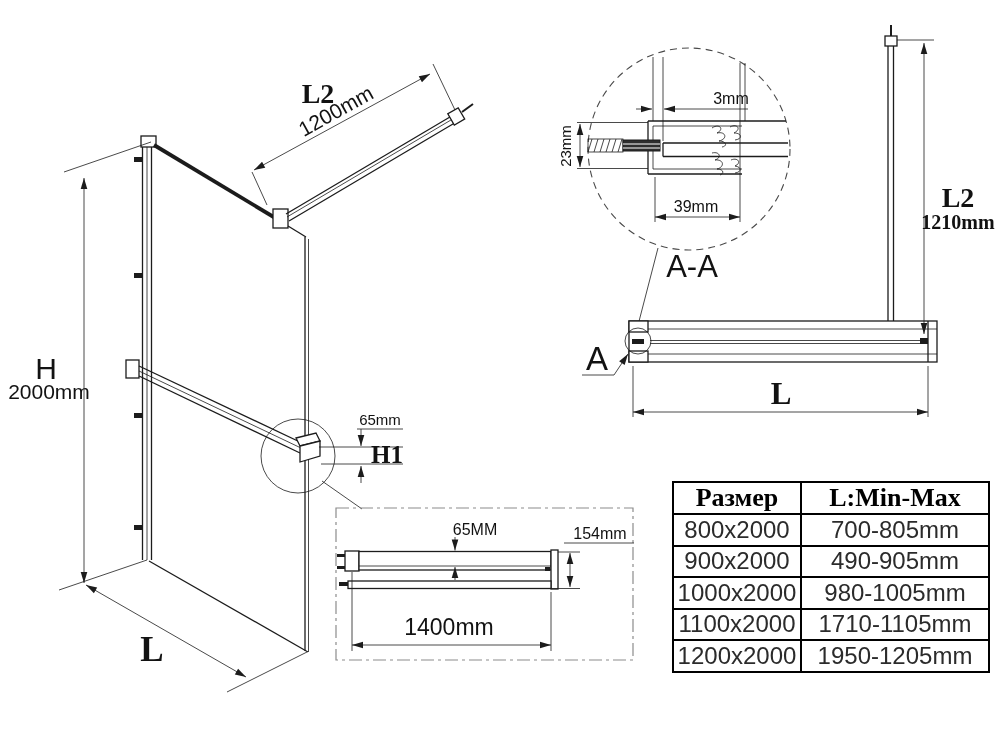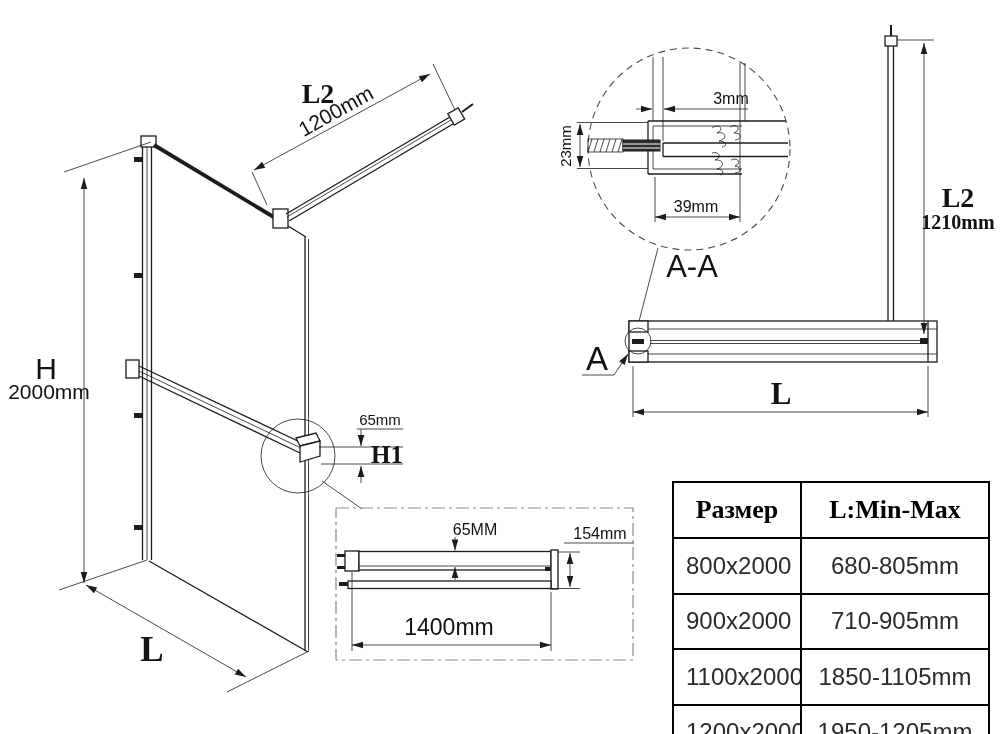--- a/index.html
+++ b/index.html
@@ -12,21 +12,21 @@
   .thick{stroke:#1c1c1c;stroke-width:3.8;fill:none;}
   .wfill{fill:#ffffff;stroke:#1c1c1c;stroke-width:1.3;}
   .bfill{fill:#1c1c1c;stroke:none;}
   .dashc{stroke:#4a4a4a;stroke-width:1.1;fill:none;stroke-dasharray:7 5;}
   .dashr{stroke:#8c8c8c;stroke-width:1.2;fill:none;stroke-dasharray:13 4 3 4;}
   text{fill:#121212;stroke:none;}
   .sans{font-family:"Liberation Sans",sans-serif;}
   .serb{font-family:"Liberation Serif",serif;font-weight:bold;}
   table.size-table{position:absolute;left:672px;top:481px;width:316px;border-collapse:collapse;
         table-layout:fixed;background:#fff;}
-  table.size-table th,table.size-table td{border:2px solid #000;text-align:center;padding:12px;overflow:hidden;}
+  table.size-table th,table.size-table td{border:2px solid #000;text-align:center;padding:0;overflow:hidden;}
   table.size-table th{font:bold 26px "Liberation Serif",serif;height:29px;color:#000;}
   table.size-table td{font:24px "Liberation Sans",sans-serif;height:29.5px;color:#2b2b2b;}
   table.size-table col.c1{width:128px;} table.size-table col.c2{width:188px;}
 </style>
 </head>
 <body>
 
 <div class="canvas">
 
 <svg width="1005" height="734" viewBox="0 0 1005 734">
@@ -261,29 +261,33 @@
       </colgroup>
   <thead>
     <tr>
       <th>Размер</th>
       <th>L:Min-Max</th>
     </tr>
   </thead>
   <tbody>
     <tr>
       <td>800x2000</td>
-      <td>680-805mm</td>
+      <td>700-805mm</td>
     </tr>
     <tr>
       <td>900x2000</td>
-      <td>710-905mm</td>
+      <td>490-905mm</td>
+    </tr>
+    <tr>
+      <td>1000x2000</td>
+      <td>980-1005mm</td>
     </tr>
     <tr>
       <td>1100x2000</td>
-      <td>1850-1105mm</td>
+      <td>1710-1105mm</td>
     </tr>
     <tr>
       <td>1200x2000</td>
       <td>1950-1205mm</td>
     </tr>
   </tbody>
 </table>
 
 </div>
 

